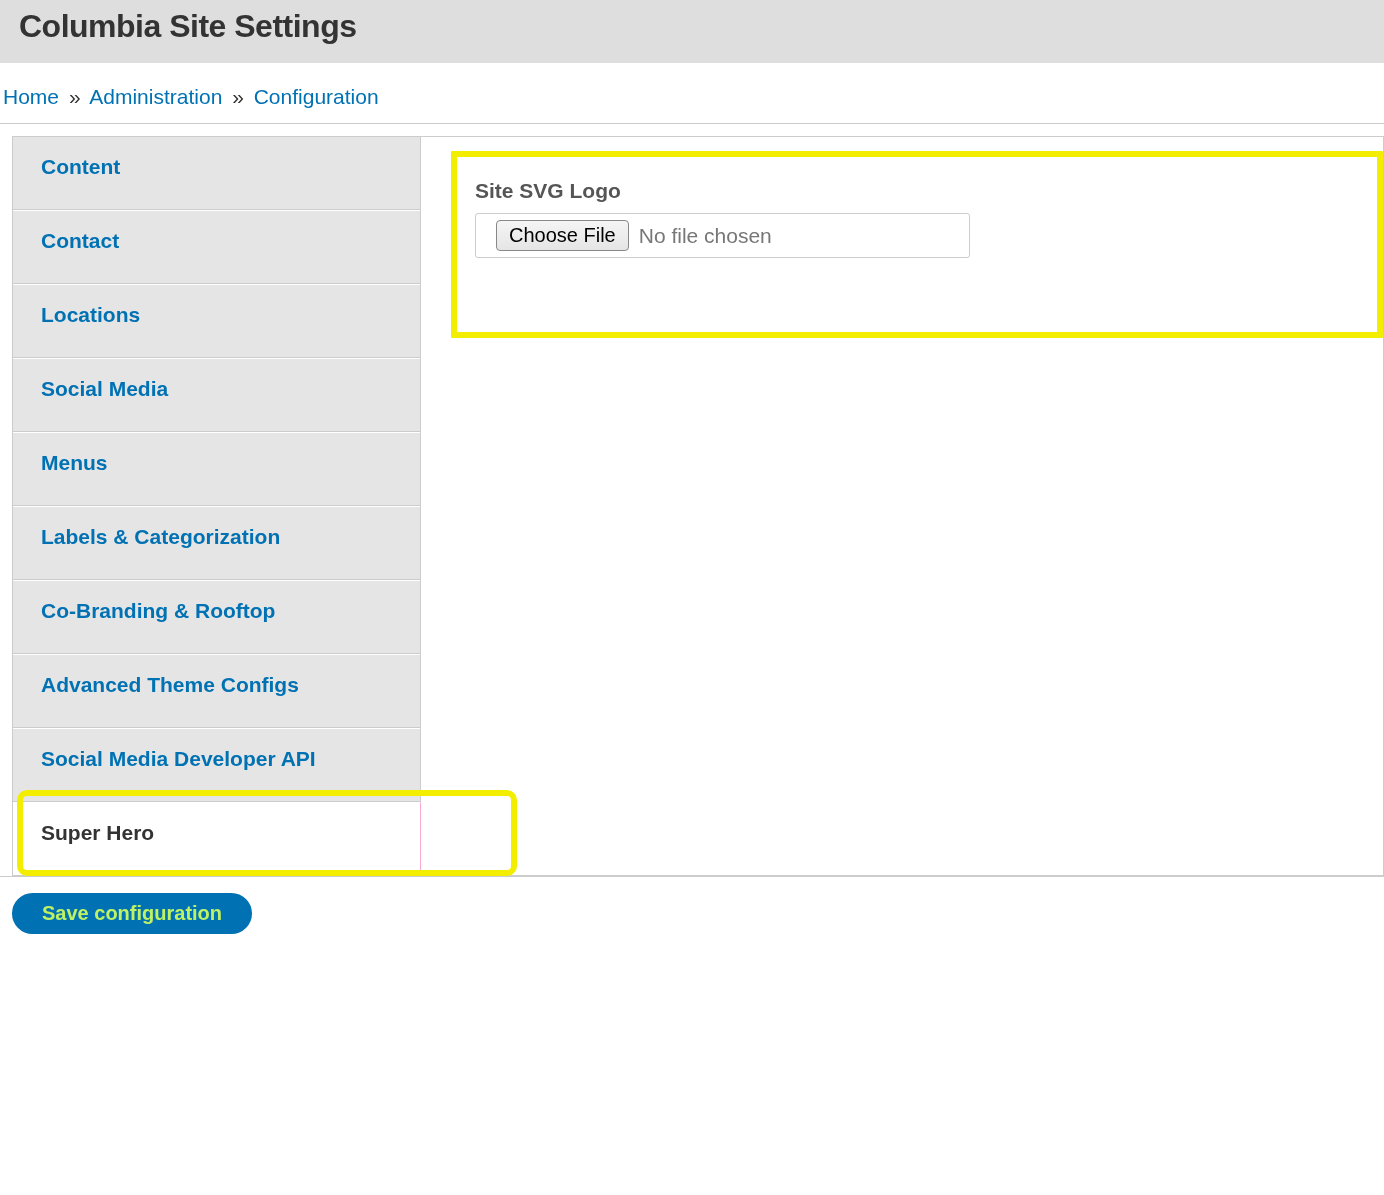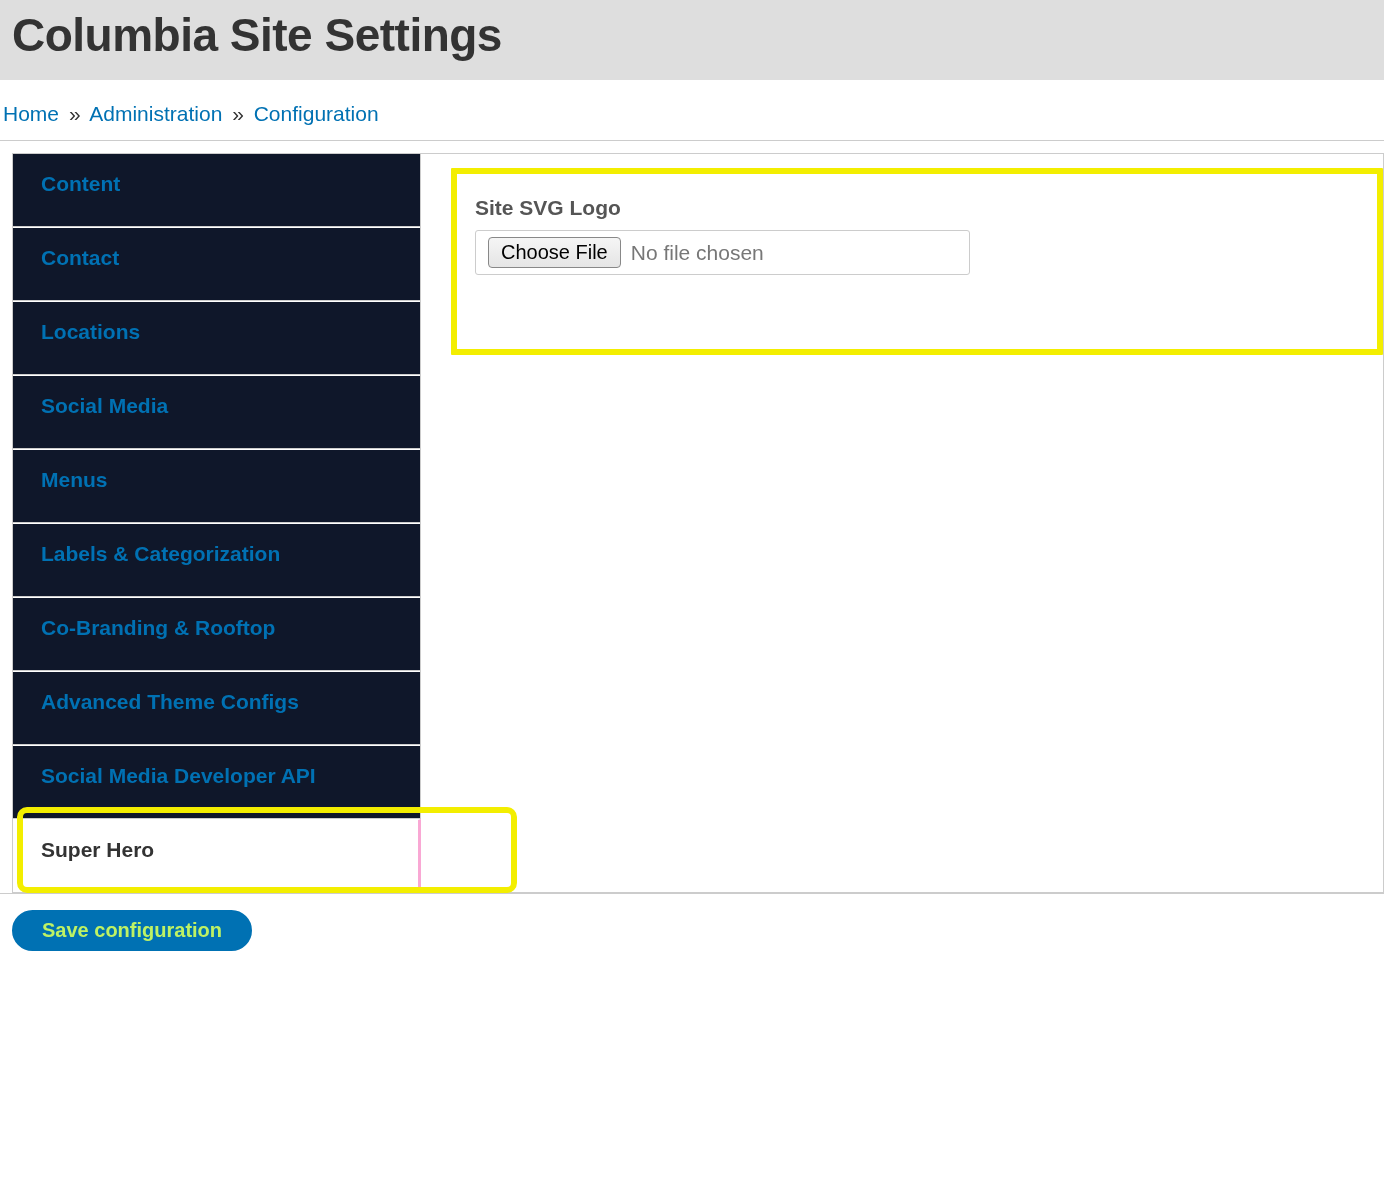--- a/index.html
+++ b/index.html
@@ -10,24 +10,25 @@
     body {
       font-family: "Lucida Grande", "Lucida Sans Unicode", Verdana, sans-serif;
       color: #333;
       background: #fff;
     }
     .header-bar {
       background: #dedede;
       padding: 8px 12px 18px 12px;
     }
     .page-title {
-      font-size: 46px;
+      font-size: 32px;
       font-weight: bold;
       color: #333;
       letter-spacing: -0.5px;
+      margin-left: 7px;
     }
     .breadcrumb {
       padding: 22px 12px 14px 3px;
       font-size: 21px;
     }
     .breadcrumb a {
       color: #0071b3;
       text-decoration: none;
     }
     .breadcrumb .sep {
@@ -46,37 +47,37 @@
       position: relative;
       width: calc(100% - 12px);
     }
     .tabs-column {
       width: 408px;
       flex-shrink: 0;
       background: #fff;
       border-right: 1px solid #ccc;
     }
     .tab-item {
-      background: #0f172a;
+      background: #e5e5e5;
       border-bottom: 1px solid #ccc;
       border-top: 1px solid #fff;
       padding: 18px 28px 30px 28px;
       cursor: pointer;
       font-size: 21px;
       font-weight: bold;
       color: #0071b3;
       position: relative;
     }
     .tab-item:first-child {
       border-top: none;
     }
     .tab-item.active {
       background: #fff;
       color: #333;
-      border-right: 3px solid #f9a8d4;
+      border-right: 1px solid #f9a8d4;
       margin-right: -1px;
       border-bottom: 1px solid #ccc;
     }
     .tab-item:last-child {
       border-bottom: none;
     }
     .content-pane {
       flex: 1;
       padding: 14px 0 26px 30px;
       background: #fff;
@@ -101,21 +102,21 @@
       font-size: 21px;
       font-weight: bold;
       color: #555;
       margin-bottom: 10px;
     }
     .file-input-wrapper {
       display: flex;
       align-items: center;
       border: 1px solid #ccc;
       border-radius: 3px;
-      padding: 6px 12px;
+      padding: 6px 20px;
       width: 495px;
       margin-bottom: 14px;
     }
     .file-button {
       background: linear-gradient(#f5f5f5, #e5e5e5);
       border: 1px solid #888;
       border-radius: 4px;
       padding: 3px 12px;
       font-size: 20px;
       font-family: Arial, sans-serif;

